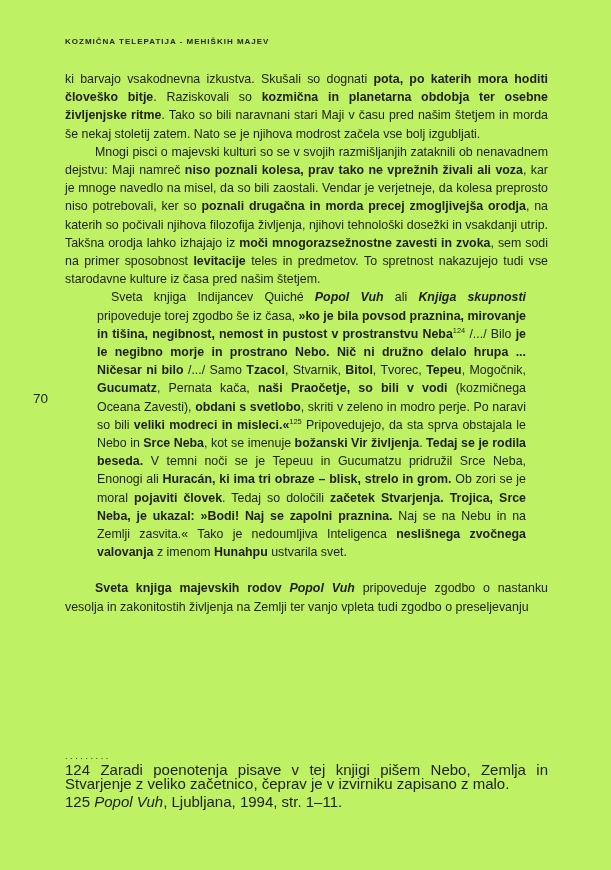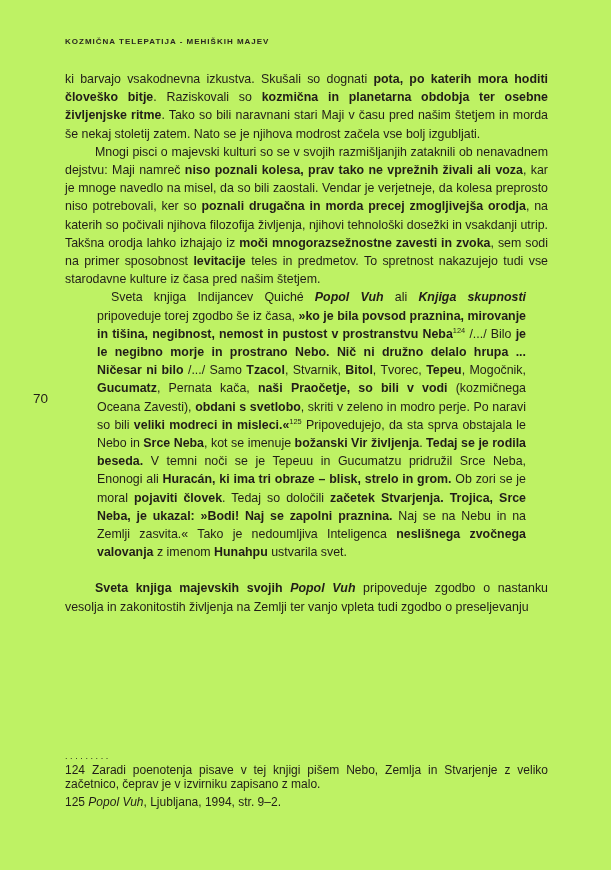--- a/index.html
+++ b/index.html
@@ -17,21 +17,21 @@
   .body-par{margin:0;font-size:12.4px;line-height:18.2px;text-align:justify;}
   .indent{text-indent:30px;}
   .section-heading{
     margin:30px 0 24px 0;font-size:17px;font-weight:bold;letter-spacing:0.2px;
   }
   .quote{margin:0 22px 0 32px;}
   .quote-par{text-indent:14px;}
   .para-closing{margin-top:18px;}
   .footnotes{position:absolute;left:65px;top:752px;width:483px;}
   .footnote-sep{font-size:9px;letter-spacing:2.6px;line-height:8px;color:#2a2620;}
-  .footnote{margin:3px 0 0 0;font-size:12px;line-height:14.4px;text-align:justify;}
+  .footnote{margin:3px 0 0 0;font-size:15px;line-height:14.4px;text-align:justify;}
   .b{font-weight:bold;}
   .i{font-style:italic;}
   sup{font-size:0.6em;line-height:0;vertical-align:super;}
 </style>
 </head>
 <body>
 
 <div class="page">
   <div class="running-head">KOZMIČNA TELEPATIJA - MEHIŠKIH MAJEV</div>
 
@@ -40,21 +40,21 @@
   <div class="column">
     <p class="body-par"><span>ki barvajo vsakodnevna izkustva. Skušali so dognati </span><span class="b">pota, po katerih mora hoditi človeško bitje</span><span>. Raziskovali so </span><span class="b">kozmična in planetarna obdobja ter osebne življenjske ritme</span><span>. Tako so bili naravnani stari Maji v času pred našim štetjem in morda še nekaj stoletij zatem. Nato se je njihova modrost začela vse bolj izgubljati.</span></p>
 
     <p class="body-par indent"><span>Mnogi pisci o majevski kulturi so se v svojih razmišljanjih zataknili ob nenavadnem dejstvu: Maji namreč </span><span class="b">niso poznali kolesa, prav tako ne vprežnih živali ali voza</span><span>, kar je mnoge navedlo na misel, da so bili zaostali. Vendar je verjetneje, da kolesa preprosto niso potrebovali, ker so </span><span class="b">poznali drugačna in morda precej zmogljivejša orodja</span><span>, na katerih so počivali njihova filozofija življenja, njihovi tehnološki dosežki in vsakdanji utrip. Takšna orodja lahko izhajajo iz </span><span class="b">moči mnogorazsežnostne zavesti in zvoka</span><span>, sem sodi na primer sposobnost </span><span class="b">levitacije</span><span> teles in predmetov. To spretnost nakazujejo tudi vse starodavne kulture iz časa pred našim štetjem.</span></p>
 
 
     <blockquote class="quote">
       <p class="body-par quote-par"><span>Sveta knjiga Indijancev Quiché </span><span class="b i">Popol Vuh</span><span> ali </span><span class="b i">Knjiga skupnosti</span><span> pripoveduje torej zgodbo še iz časa, </span><span class="b">»ko je bila povsod praznina, mirovanje in tišina, negibnost, nemost in pustost v prostranstvu Neba</span><sup>124</sup><span> /.../ Bilo </span><span class="b">je le negibno morje in prostrano Nebo. Nič ni družno delalo hrupa ... Ničesar ni bilo</span><span> /.../ Samo </span><span class="b">Tzacol</span><span>, Stvarnik, </span><span class="b">Bitol</span><span>, Tvorec, </span><span class="b">Tepeu</span><span>, Mogočnik, </span><span class="b">Gucumatz</span><span>, Pernata kača, </span><span class="b">naši Praočetje, so bili v vodi</span><span> (kozmičnega Oceana Zavesti), </span><span class="b">obdani s svetlobo</span><span>, skriti v zeleno in modro perje. Po naravi so bili </span><span class="b">veliki modreci in misleci.«</span><sup>125</sup><span> Pripovedujejo, da sta sprva obstajala le Nebo in </span><span class="b">Srce Neba</span><span>, kot se imenuje </span><span class="b">božanski Vir življenja</span><span>. </span><span class="b">Tedaj se je rodila beseda.</span><span> V temni noči se je Tepeuu in Gucumatzu pridružil Srce Neba, Enonogi ali </span><span class="b">Huracán, ki ima tri obraze – blisk, strelo in grom.</span><span> Ob zori se je moral </span><span class="b">pojaviti človek</span><span>. Tedaj so določili </span><span class="b">začetek Stvarjenja. Trojica, Srce Neba, je ukazal: »Bodi! Naj se zapolni praznina.</span><span> Naj se na Nebu in na Zemlji zasvita.« Tako je nedoumljiva Inteligenca </span><span class="b">neslišnega zvočnega valovanja</span><span> z imenom </span><span class="b">Hunahpu</span><span> ustvarila svet.</span></p>
     </blockquote>
 
-    <p class="body-par indent para-closing"><span class="b">Sveta knjiga majevskih svojih </span><span class="b i">Popol Vuh</span><span> pripoveduje zgodbo o nastanku vesolja in zakonitostih življenja na Zemlji ter vanjo vpleta tudi zgodbo o preseljevanju</span></p>
+    <p class="body-par indent para-closing"><span class="b">Sveta knjiga majevskih rodov </span><span class="b i">Popol Vuh</span><span> pripoveduje zgodbo o nastanku vesolja in zakonitostih življenja na Zemlji ter vanjo vpleta tudi zgodbo o preseljevanju</span></p>
   </div>
 
   <div class="footnotes">
     <div class="footnote-sep">.........</div>
     <p class="footnote"><span>124 Zaradi poenotenja pisave v tej knjigi pišem Nebo, Zemlja in Stvarjenje z veliko začetnico, čeprav je v izvirniku zapisano z malo.</span></p>
-    <p class="footnote"><span>125 </span><span class="i">Popol Vuh</span><span>, Ljubljana, 1994, str. 9–2.</span></p>
+    <p class="footnote"><span>125 </span><span class="i">Popol Vuh</span><span>, Ljubljana, 1994, str. 1–11.</span></p>
   </div>
 </div>
 
 </body></html>

